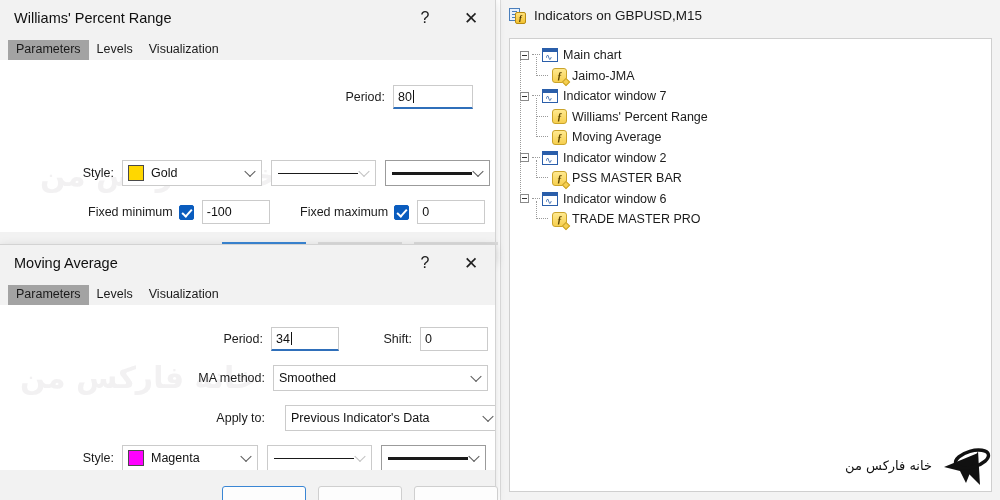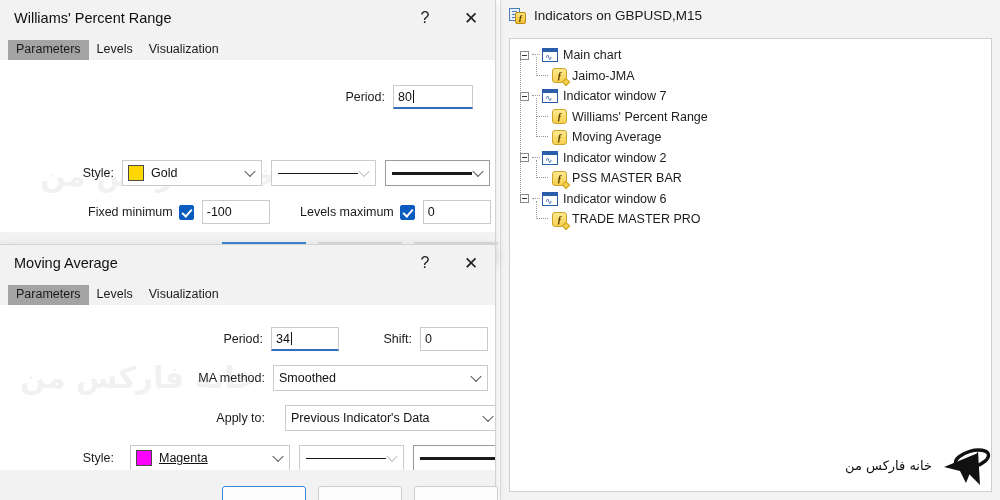--- a/index.html
+++ b/index.html
@@ -312,21 +312,21 @@
         <span class="chev"></span>
       </span>
     </div>
 
     <div class="row" style="left:88px;top:140px;">
       <span class="lbl">Fixed minimum</span>
       <span class="chk" style="margin-left:6px;"></span>
       <span class="tf" style="width:68px;margin-left:8px;">-100</span>
     </div>
     <div class="row" style="left:300px;top:140px;">
-      <span class="lbl">Levels maximum</span>
+      <span class="lbl">Fixed maximum</span>
       <span class="chk" style="margin-left:6px;"></span>
       <span class="tf" style="width:68px;margin-left:8px;">0</span>
     </div>
   </div>
 
   <div class="dlg-foot">
     <div class="tabline" style="left:222px;top:10px;width:84px;"></div>
     <div class="tabline grey" style="left:318px;top:10px;width:84px;"></div>
     <div class="tabline grey" style="left:414px;top:10px;width:84px;"></div>
   </div>
@@ -371,21 +371,21 @@
     <div class="row" style="left:190px;top:100px;gap:12px;">
       <span class="lbl" style="width:75px;">Apply to:</span>
       <span class="combo" style="width:215px;margin-left:8px;">
         <span>Previous Indicator's Data</span>
         <span class="chev"></span>
       </span>
     </div>
 
     <div class="row" style="left:80px;top:140px;">
       <span class="lbl" style="width:34px;">Style:</span>
-      <span class="combo" style="width:160px;margin-left:16px;text-decoration:underline;">
+      <span class="combo" style="width:136px;margin-left:8px;">
         <span class="swatch" id="ma-swatch" style="background: rgb(255, 0, 255);"></span>
         <span>Magenta</span>
         <span class="chev"></span>
       </span>
       <span class="combo" style="width:105px;margin-left:9px;">
         <span class="lineprev">
             <span class="ln"></span>
           </span>
         <span class="chev light"></span>
       </span>

